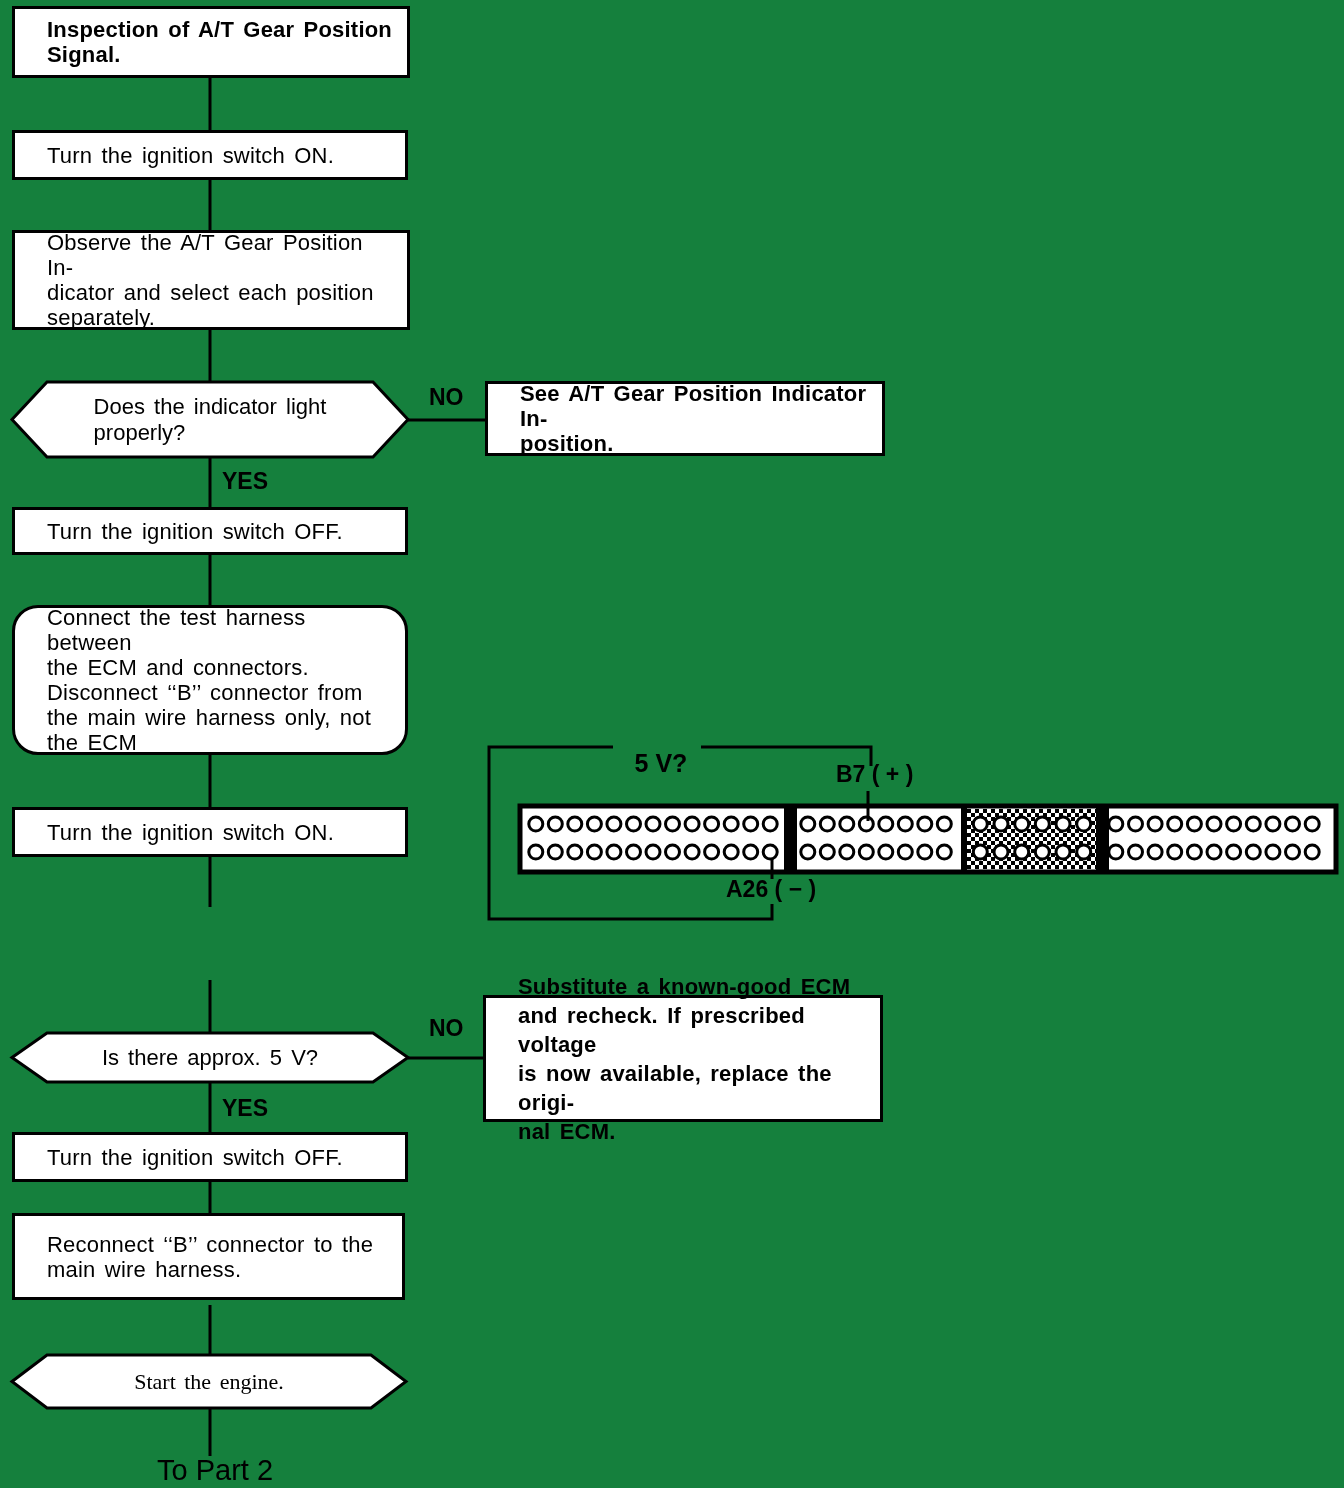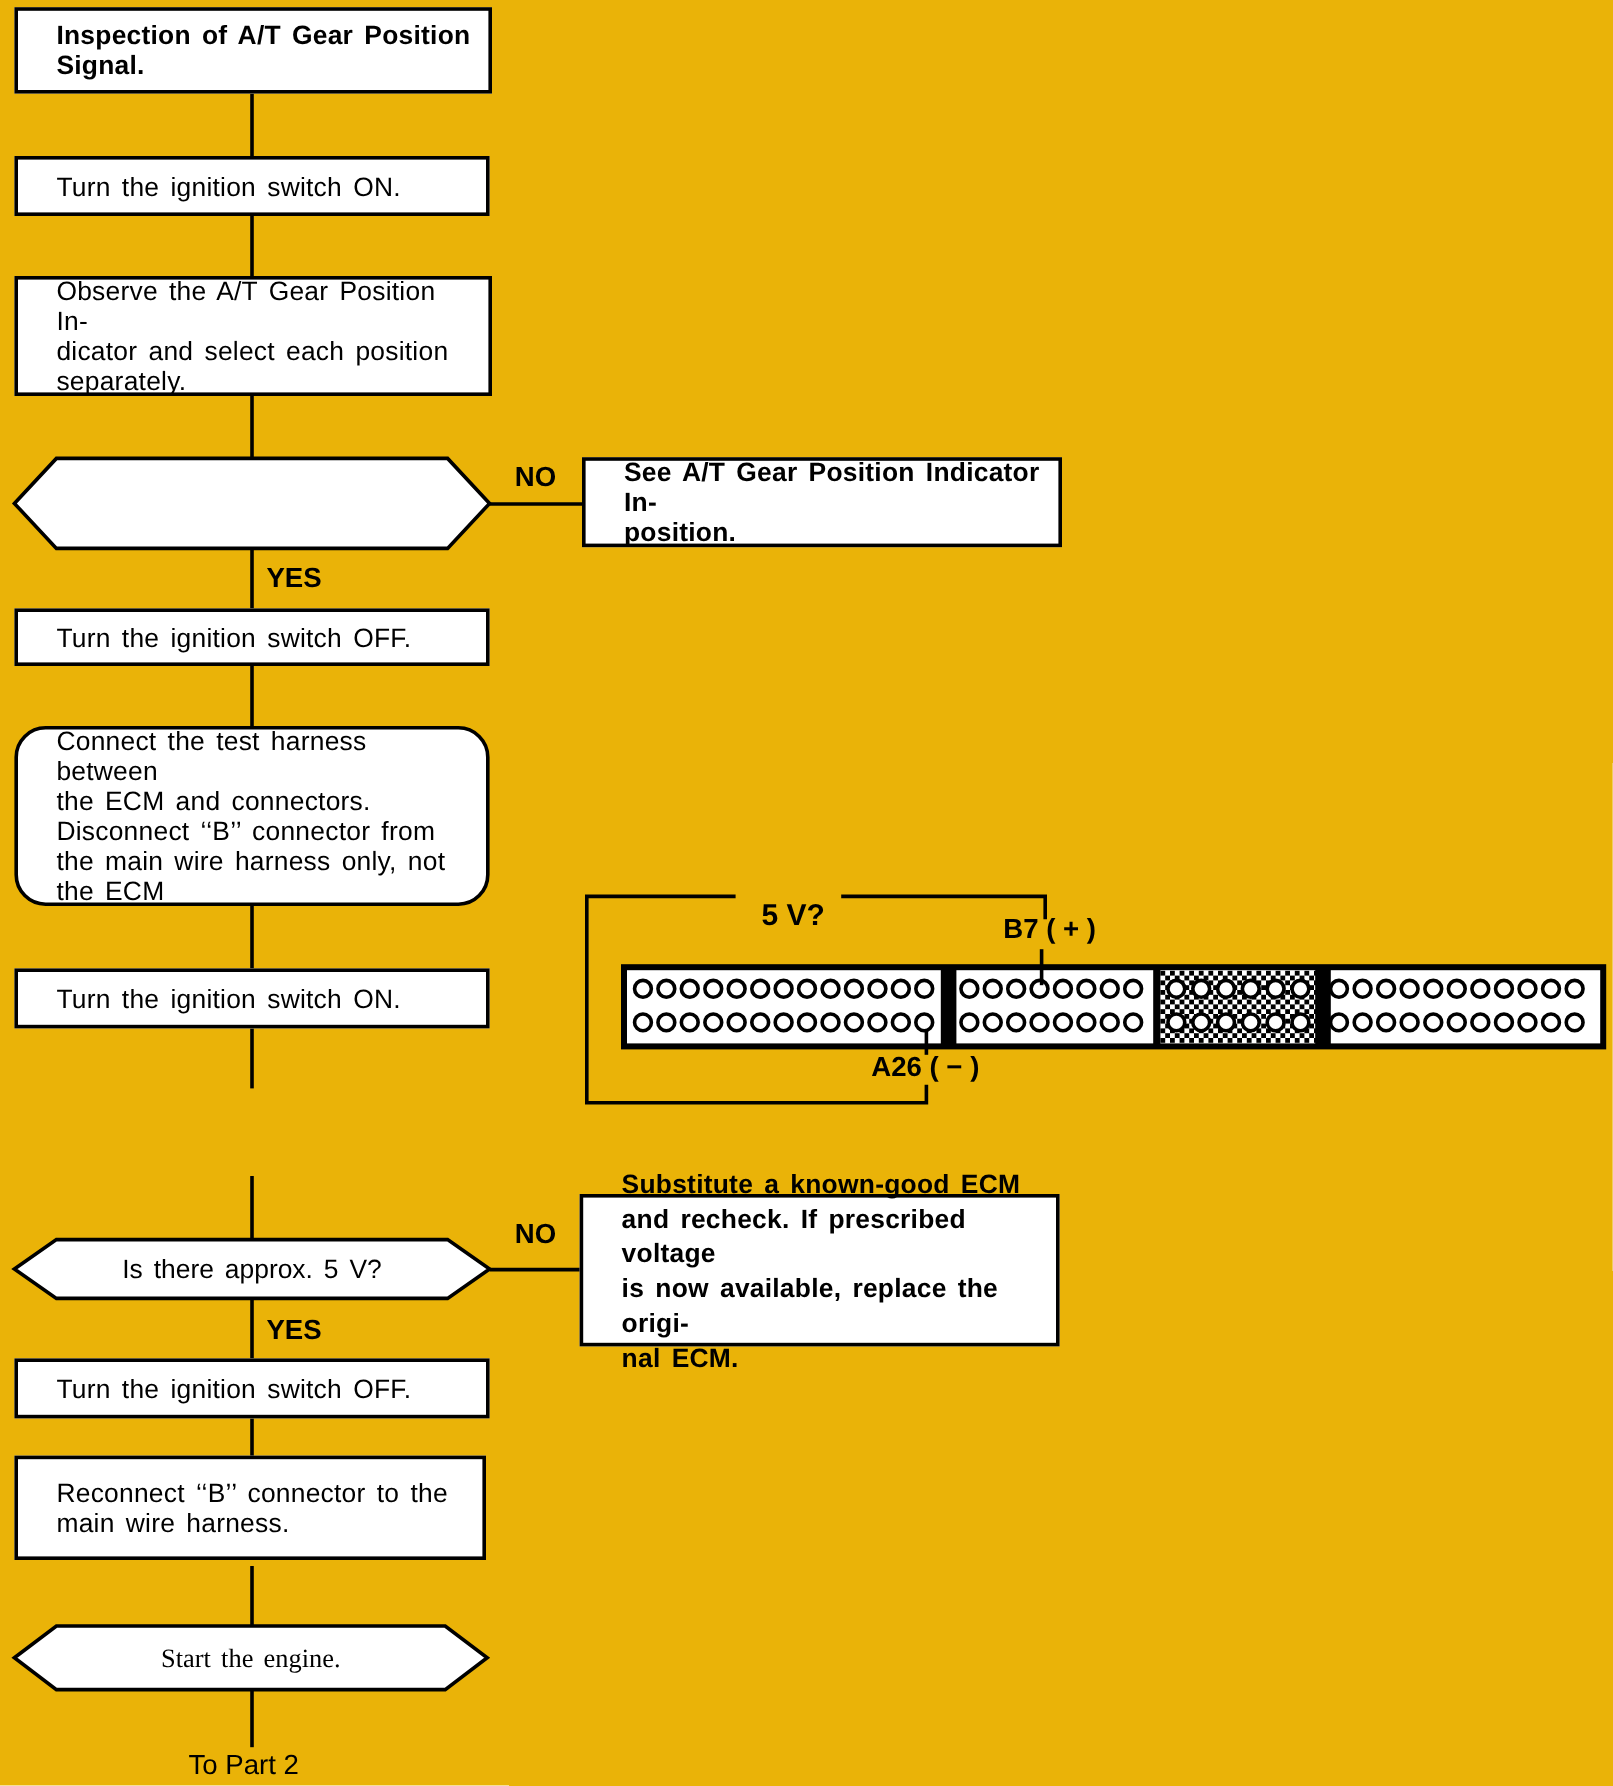--- a/index.html
+++ b/index.html
@@ -1,18 +1,18 @@
 <!DOCTYPE html>
 <html><head>
 <meta charset="utf-8">
 <title>A/T Gear Position Signal Flowchart</title>
 <style>
   html,body { margin:0; padding:0; background:#fff; }
   .page {
-    position:relative; width:1344px; height:1488px; background:#eab308;
+    position:relative; width:1344px; height:1488px; background:#15803d;
     font-family:"Liberation Sans","DejaVu Sans",sans-serif; color:#000;
     overflow:hidden;
   }
   svg.linework { position:absolute; left:0; top:0; z-index:0; }
   .box {
     position:absolute; z-index:2; background:#fff; border:3px solid #000;
     display:flex; align-items:center; box-sizing:border-box;
     padding:2px 10px 2px 32px; font-size:22px; line-height:25px;
     letter-spacing:0.2px; word-spacing:3px;
   }
@@ -408,20 +408,24 @@
   <div class="box" style="left:12px; top:130px; width:396px; height:50px;">
     <span class="pre">Turn the ignition switch ON.</span>
   </div>
 
   <div class="box" style="left:12px; top:230px; width:398px; height:100px;">
     <span class="pre">Observe the A/T Gear Position In-
 dicator and select each position
 separately.</span>
   </div>
 
+  <div class="decision" style="left:12px; top:382px; width:396px; height:75px;">
+    <span class="pre" style="text-align:left;">Does the indicator light
+properly?</span>
+  </div>
 
   <div class="lbl" style="left:429px; top:385px;">NO</div>
 
   <div class="box bold" style="left:485px; top:381px; width:400px; height:75px;">
     <span class="pre">See A/T Gear Position Indicator In-
 position.</span>
   </div>
 
   <div class="lbl" style="left:222px; top:469px;">YES</div>
 
@@ -463,21 +467,21 @@
 
   <div class="box" style="left:12px; top:1213px; width:393px; height:87px;">
     <span class="pre">Reconnect ‘‘B’’ connector to the
 main wire harness.</span>
   </div>
 
   <div class="decision" style="left:12px; top:1355px; width:394px; height:53px;font-family:Liberation Serif, serif;">
     <span class="pre">Start the engine.</span>
   </div>
 
-  <div class="lbl regular" style="left:157px; top:1458px; font-size:23px;">To Part 2</div>
+  <div class="lbl regular" style="left:157px; top:1458px; font-size:29px;">To Part 2</div>
 
   <div class="lbl" style="left:616px; top:751px; width:90px; text-align:center; font-size:25px;">5 V?</div>
 
   <div class="lbl" style="left:836px; top:762px;">B7 ( + )</div>
 
   <div class="lbl" style="left:726px; top:877px;">A26 ( − )</div>
 
 </div>
 
 </body></html>

